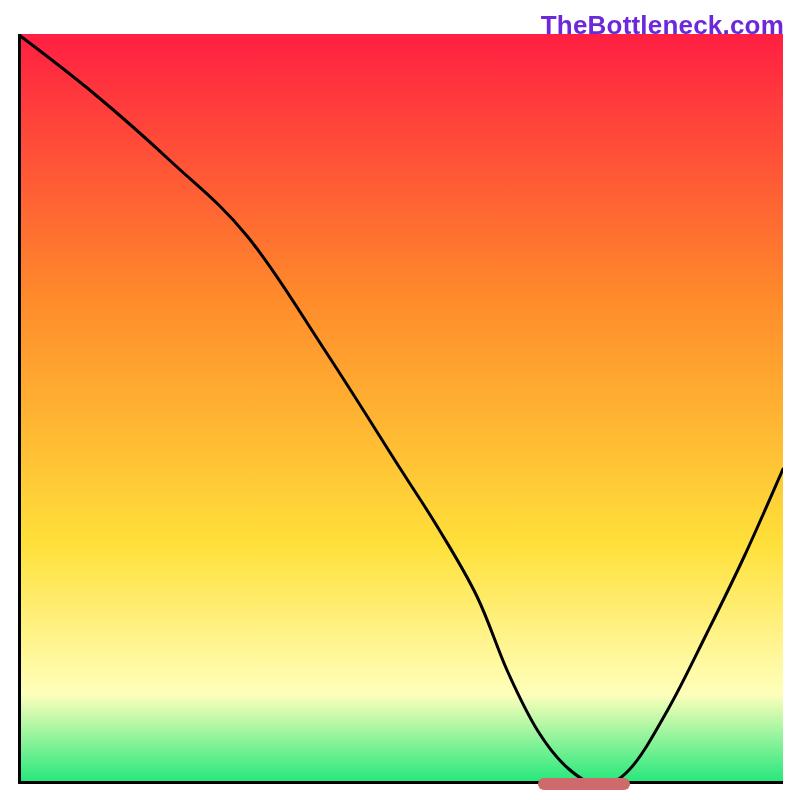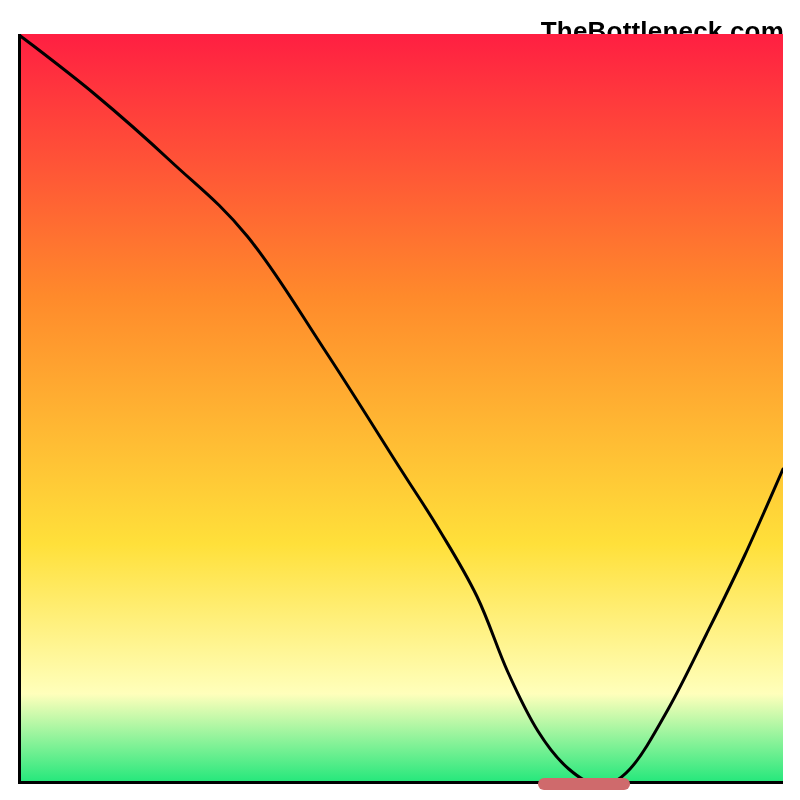--- a/index.html
+++ b/index.html
@@ -10,26 +10,26 @@
     background: #ffffff;
     overflow: hidden;
   }
   .frame {
     position: relative;
     width: 800px;
     height: 800px;
   }
   .watermark {
     position: absolute;
-    top: 16px;
+    top: 10px;
     right: 16px;
     font-family: Arial, sans-serif;
     font-size: 26px;
     font-weight: 600;
-    color: #000000;
+    color: #6d28d9;
     letter-spacing: 0.2px;
   }
   .plot-border {
     position: absolute;
     left: 18px;
     top: 34px;
     width: 765px;
     height: 750px;
     border-left: 3px solid #000;
     border-bottom: 3px solid #000;

